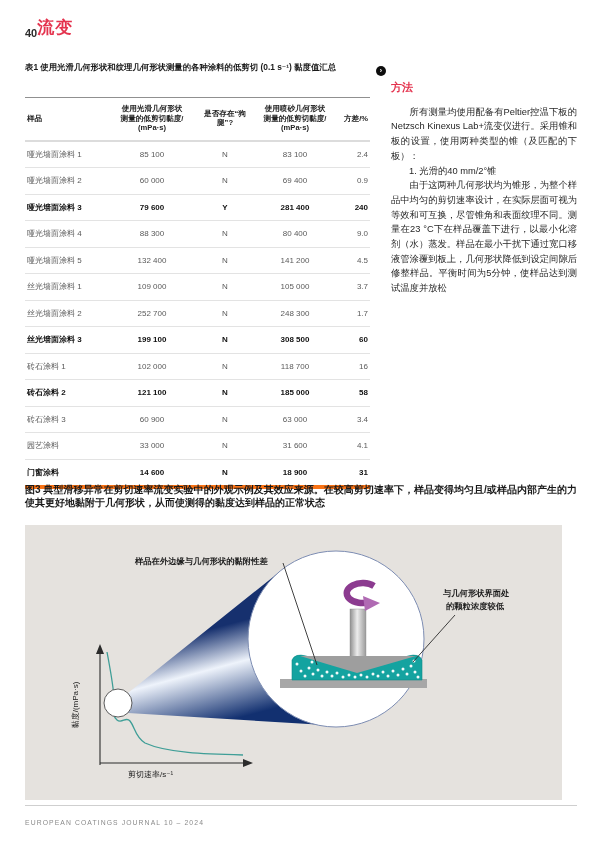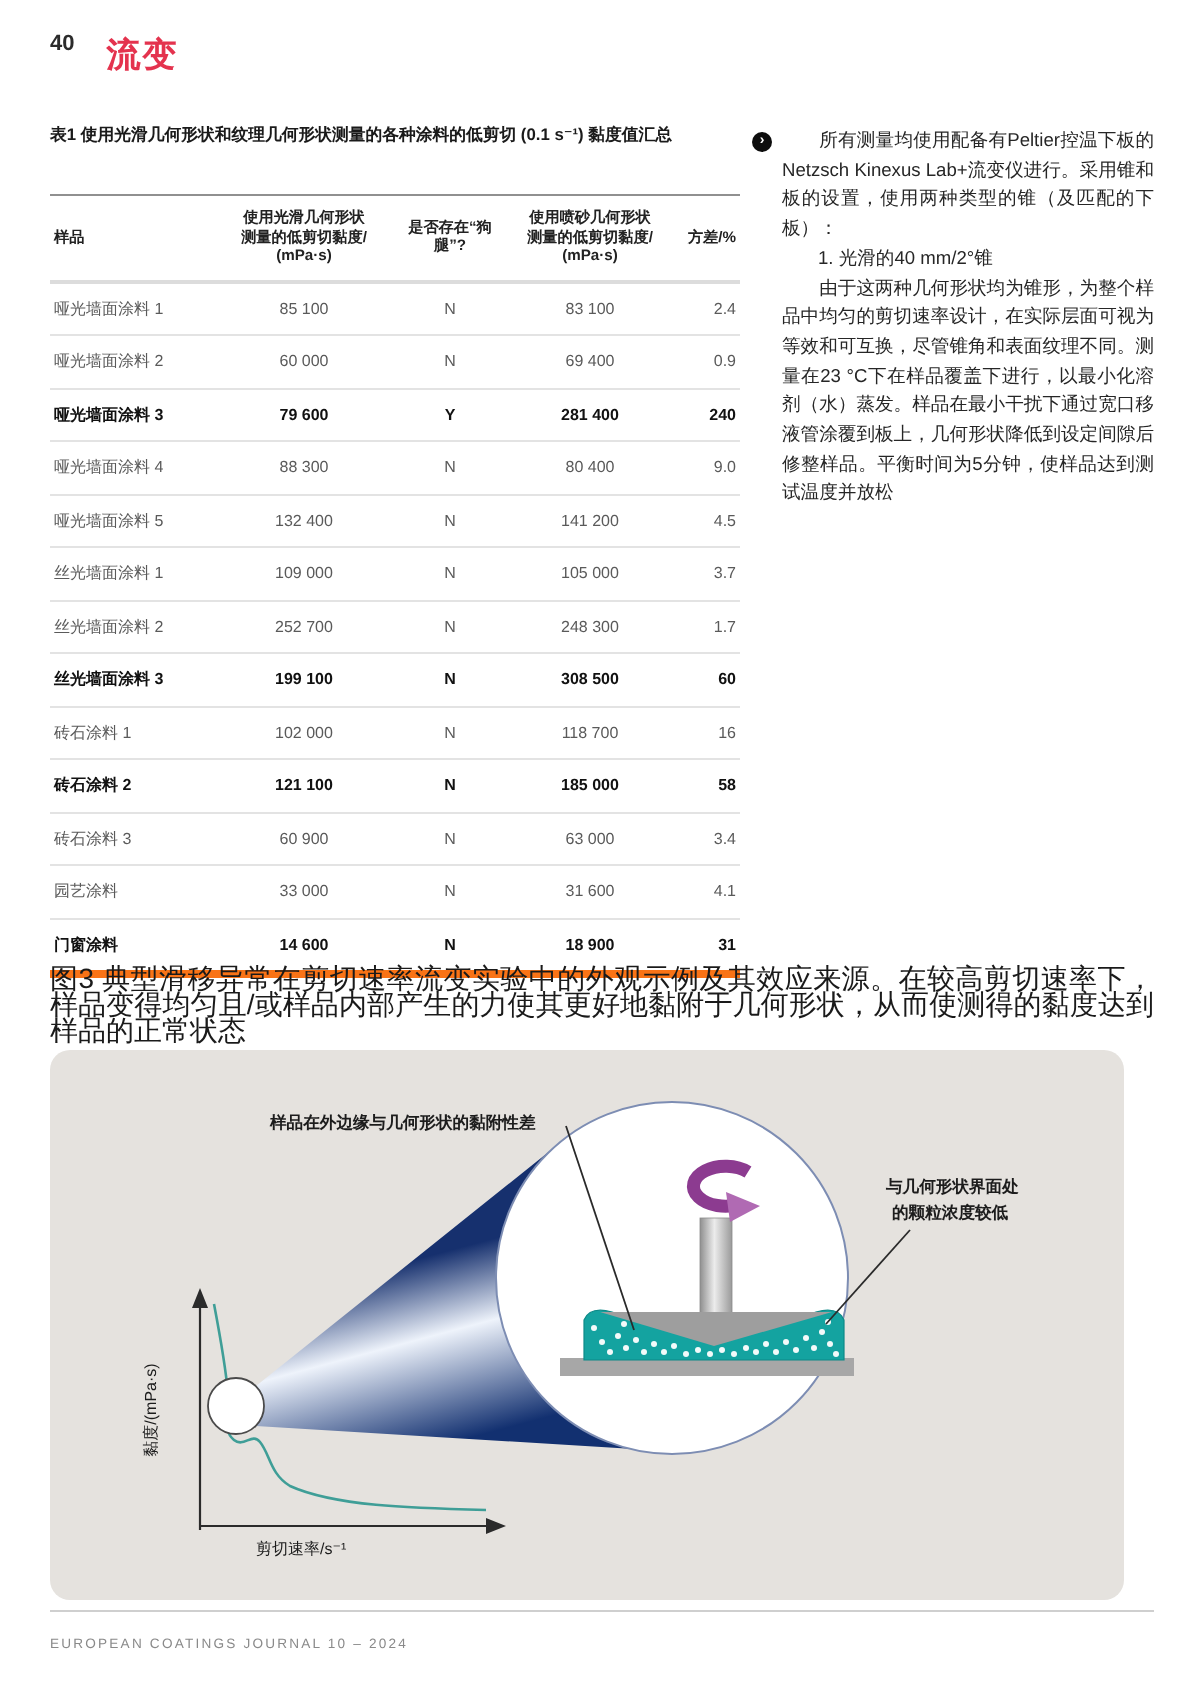--- a/index.html
+++ b/index.html
@@ -6,21 +6,21 @@
     --red:#e4334e;
     --panel:#e5e2de;
     --teal:#14a3a0;
     --ink:#1a1a1a;
   }
   html,body{margin:0;padding:0;background:#fff;}
   .page{position:relative;width:600px;height:849px;background:#fff;overflow:hidden;
         font-family:"Liberation Sans","DejaVu Sans",sans-serif;color:#222;}
 
   
-  .header{position:absolute;top:16px;left:25px;display:flex;gap:16px;align-items:flex-start;}
+  .header{position:absolute;top:16px;left:25px;display:flex;align-items:flex-end;}
   .page-num{font-size:11px;font-weight:bold;color:#2b2b2b;}
   .section-title{font-size:17px;font-weight:bold;color:var(--red);letter-spacing:1px;}
 
   
   .table-title{position:absolute;top:62px;left:25px;width:346px;font-size:8.4px;font-weight:bold;
                line-height:11px;color:var(--ink);}
   table.data-table{position:absolute;top:97px;left:25px;width:345px;border-collapse:collapse;
                    font-size:8px;color:#5a5a5a;table-layout:fixed;}
   table.data-table thead tr{border-top:1px solid #909090;border-bottom:2px solid #dcdcdc;}
   table.data-table th{font-size:7.6px;font-weight:bold;color:#222;line-height:9.5px;
@@ -37,25 +37,25 @@
   .right-col{position:absolute;left:378px;top:63px;width:199px;font-size:9.3px;line-height:14.7px;
              text-align:justify;color:#262626;}
   .para1{position:relative;padding-left:13px;}
   .bullet{position:absolute;left:-2px;top:2.5px;width:10px;height:10px;border-radius:50%;background:#0d0d0d;
           color:#fff;font-size:7px;line-height:10px;text-align:center;font-weight:bold;}
   .method-heading{margin:17px 0 10px;padding-left:13px;color:var(--red);font-weight:bold;font-size:11px;}
   .para{padding-left:13px;text-indent:2em;}
   .list-item{padding-left:31px;}
 
   
-  .fig-caption{position:absolute;top:483px;left:25px;width:552px;font-size:14px;font-weight:normal;
+  .fig-caption{position:absolute;top:483px;left:25px;width:552px;font-size:10px;font-weight:bold;
                line-height:13px;color:var(--ink);text-align:justify;}
 
   
-  .fig-panel{position:absolute;top:525px;left:25px;width:537px;height:275px;background:var(--panel);border-radius:10px;}
+  .fig-panel{position:absolute;top:525px;left:25px;width:537px;height:275px;background:var(--panel);}
   .fig-panel svg{display:block;}
 
   
   .footer-rule{position:absolute;top:805px;left:25px;width:552px;border-top:1px solid #cfcfcf;}
   .footer{position:absolute;top:819px;left:25px;font-size:6.8px;letter-spacing:1.1px;color:#8a8a8a;}
 </style>
 </head>
 <body>
 
 <div class="page">
@@ -180,20 +180,21 @@
           <td>18 900</td>
           <td>31</td>
         </tr>
       </tbody>
   </table>
 
   <div class="right-col">
     <div class="para1">
       <span class="bullet">›</span>
     </div>
+    <div class="method-heading">方法</div>
     <div class="para">所有测量均使用配备有Peltier控温下板的Netzsch Kinexus Lab+流变仪进行。采用锥和板的设置，使用两种类型的锥（及匹配的下板）：</div>
     <div class="list-item">1. 光滑的40 mm/2°锥</div>
     <div class="para">由于这两种几何形状均为锥形，为整个样品中均匀的剪切速率设计，在实际层面可视为等效和可互换，尽管锥角和表面纹理不同。测量在23 °C下在样品覆盖下进行，以最小化溶剂（水）蒸发。样品在最小干扰下通过宽口移液管涂覆到板上，几何形状降低到设定间隙后修整样品。平衡时间为5分钟，使样品达到测试温度并放松</div>
   </div>
 
   <div class="fig-caption">图3 典型滑移异常在剪切速率流变实验中的外观示例及其效应来源。在较高剪切速率下，样品变得均匀且/或样品内部产生的力使其更好地黏附于几何形状，从而使测得的黏度达到样品的正常状态</div>
 
   <div class="fig-panel">
     <svg width="537" height="275" viewBox="0 0 537 275">
       <defs>

